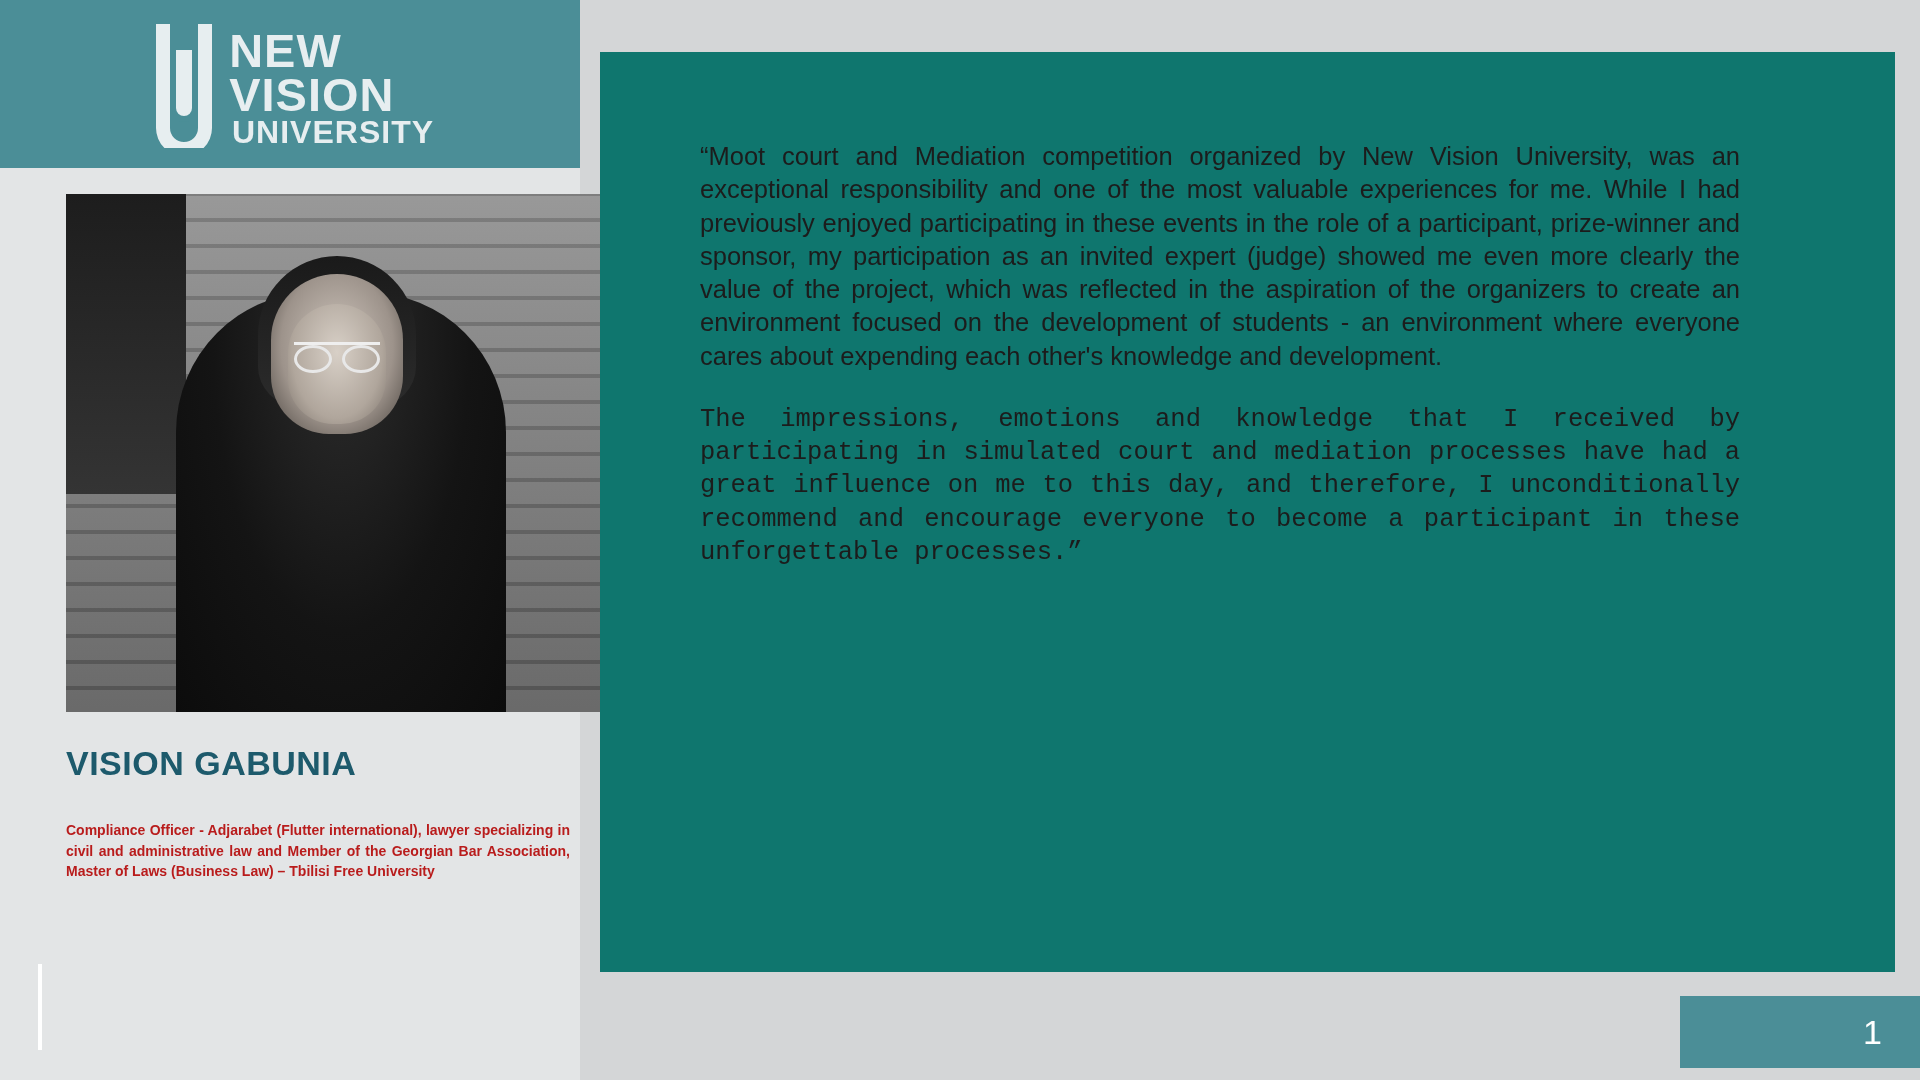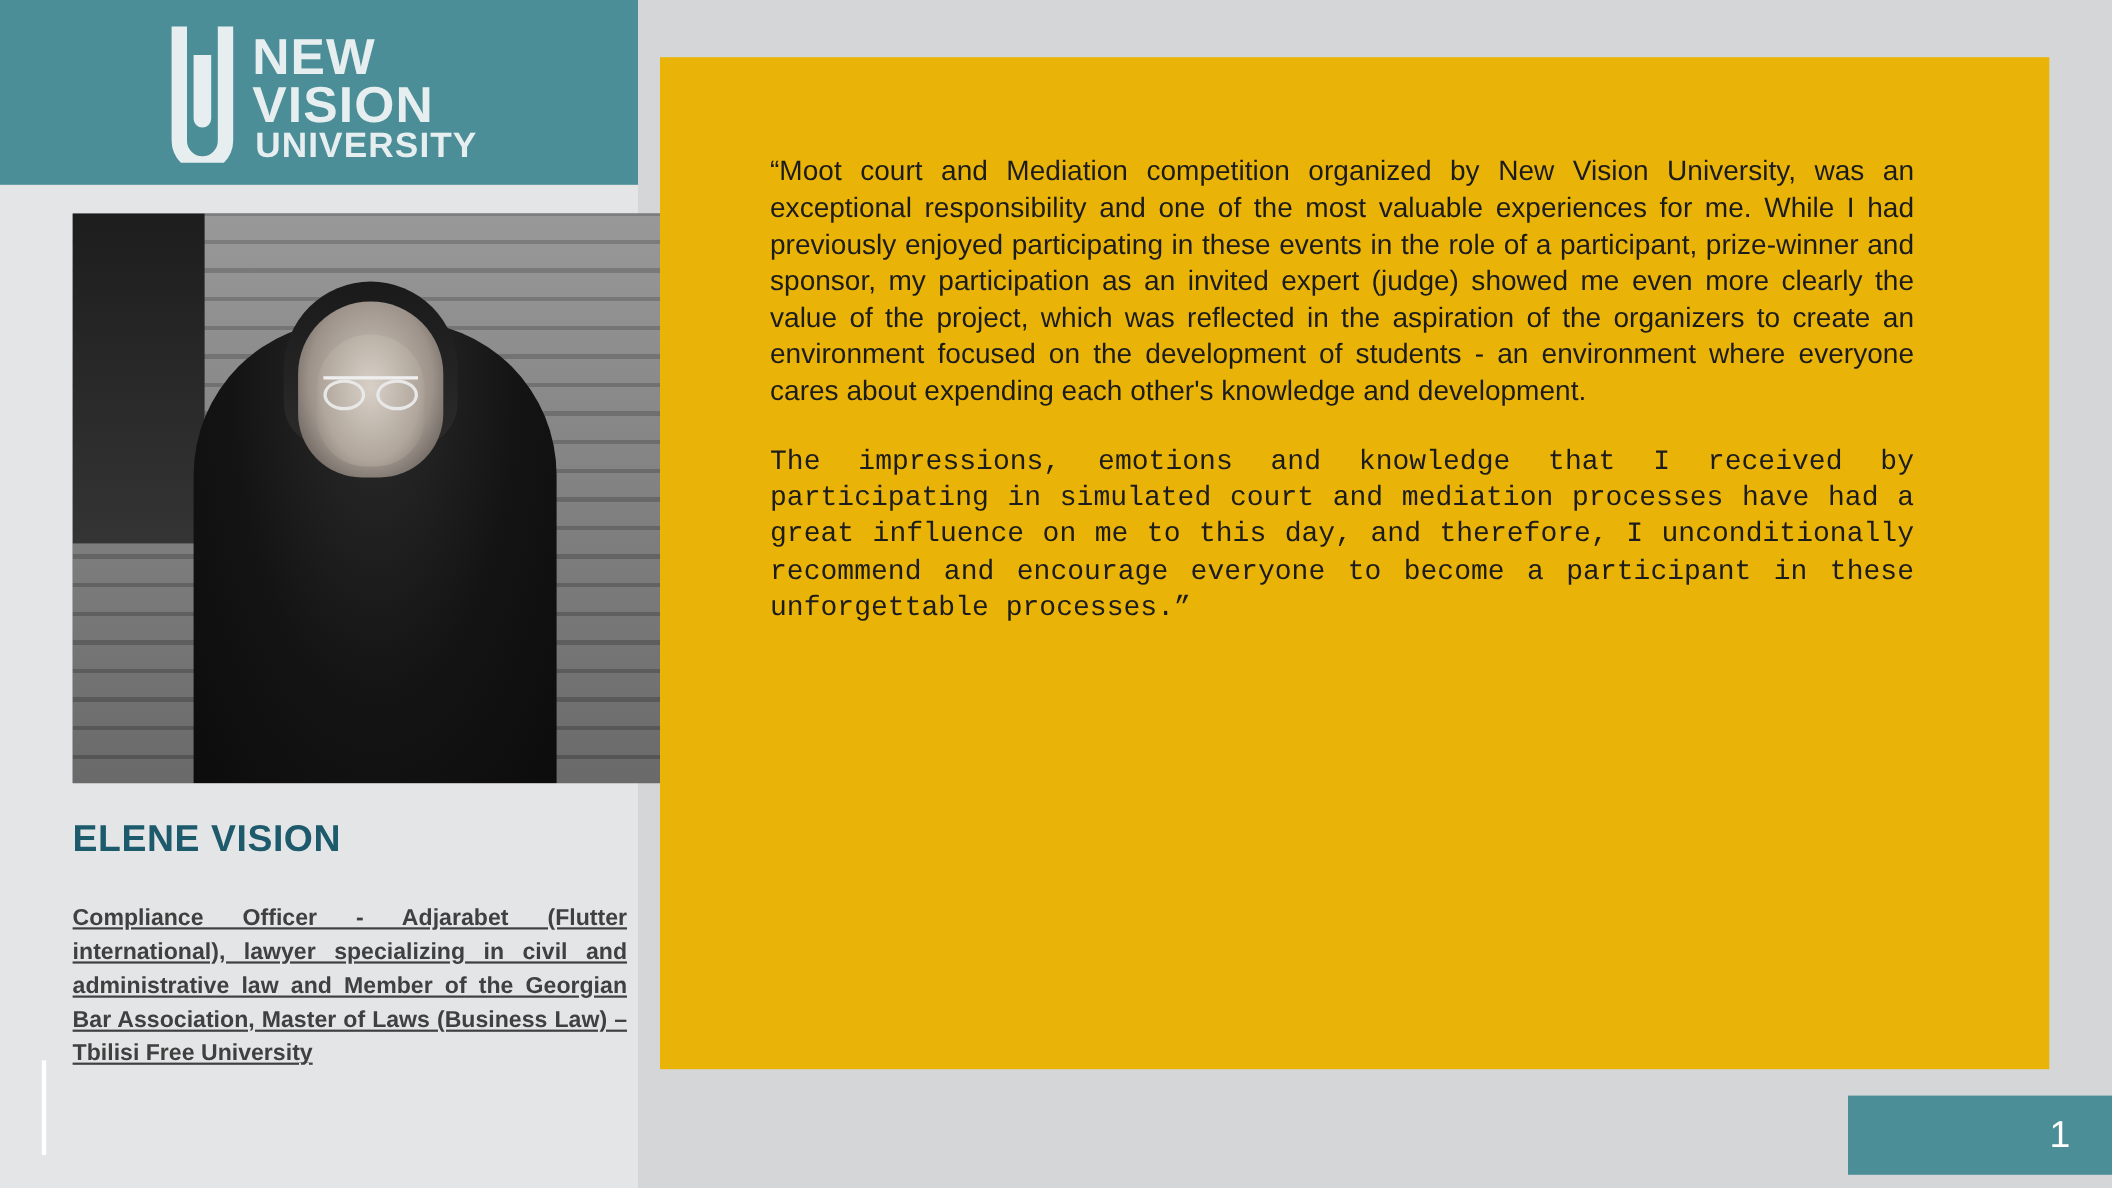--- a/index.html
+++ b/index.html
@@ -156,45 +156,45 @@
     font-weight: bold;
     color: #1d5a6c;
     letter-spacing: 0.5px;
   }
 
   #speaker-bio {
     position: absolute;
     left: 66px;
     top: 820px;
     width: 504px;
-    font-size: 21px;
+    font-size: 14px;
     font-weight: bold;
     line-height: 1.47;
-    color: #404040;
+    color: #b91c1c;
     text-align: justify;
-    text-decoration: underline;
   }
 
   #left-accent-line {
     position: absolute;
     left: 38px;
     top: 964px;
     width: 4px;
     height: 86px;
     background: #ffffff;
   }
 
   
   #quote-panel {
     position: absolute;
     left: 600px;
     top: 52px;
     width: 1263px;
     height: 920px;
-    background: #eab308;
+    background: #0f766e;
+    padding-left: 32px;
   }
 
   #quote-body {
     position: absolute;
     left: 100px;
     top: 88px;
     width: 1040px;
   }
   .quote-para {
     font-size: 25.5px;
@@ -244,21 +244,21 @@
   <div id="portrait">
     <div class="bg"></div>
     <div class="dark-left"></div>
     <div class="figure"></div>
     <div class="hair"></div>
     <div class="head"></div>
     <div class="face"></div>
     <div class="glasses"></div>
   </div>
 
-  <div id="speaker-name">ELENE VISION</div>
+  <div id="speaker-name">VISION GABUNIA</div>
 
   <div id="speaker-bio">Compliance Officer - Adjarabet (Flutter international), lawyer specializing in civil and administrative law and Member of the Georgian Bar Association, Master of Laws (Business Law) – Tbilisi Free University</div>
 
   <div id="left-accent-line"></div>
 </div>
 
 <div id="quote-panel">
   <div id="quote-body">
     <p class="quote-para">“Moot court and Mediation competition organized by New Vision University, was an exceptional responsibility and one of the most valuable experiences for me. While I had previously enjoyed participating in these events in the role of a participant, prize-winner and sponsor, my participation as an invited expert (judge) showed me even more clearly the value of the project, which was reflected in the aspiration of the organizers to create an environment focused on the development of students - an environment where everyone cares about expending each other's knowledge and development.</p>
     <p class="quote-para">The impressions, emotions and knowledge that I received by participating in simulated court and mediation processes have had a great influence on me to this day, and therefore, I unconditionally recommend and encourage everyone to become a participant in these unforgettable processes.”</p>

